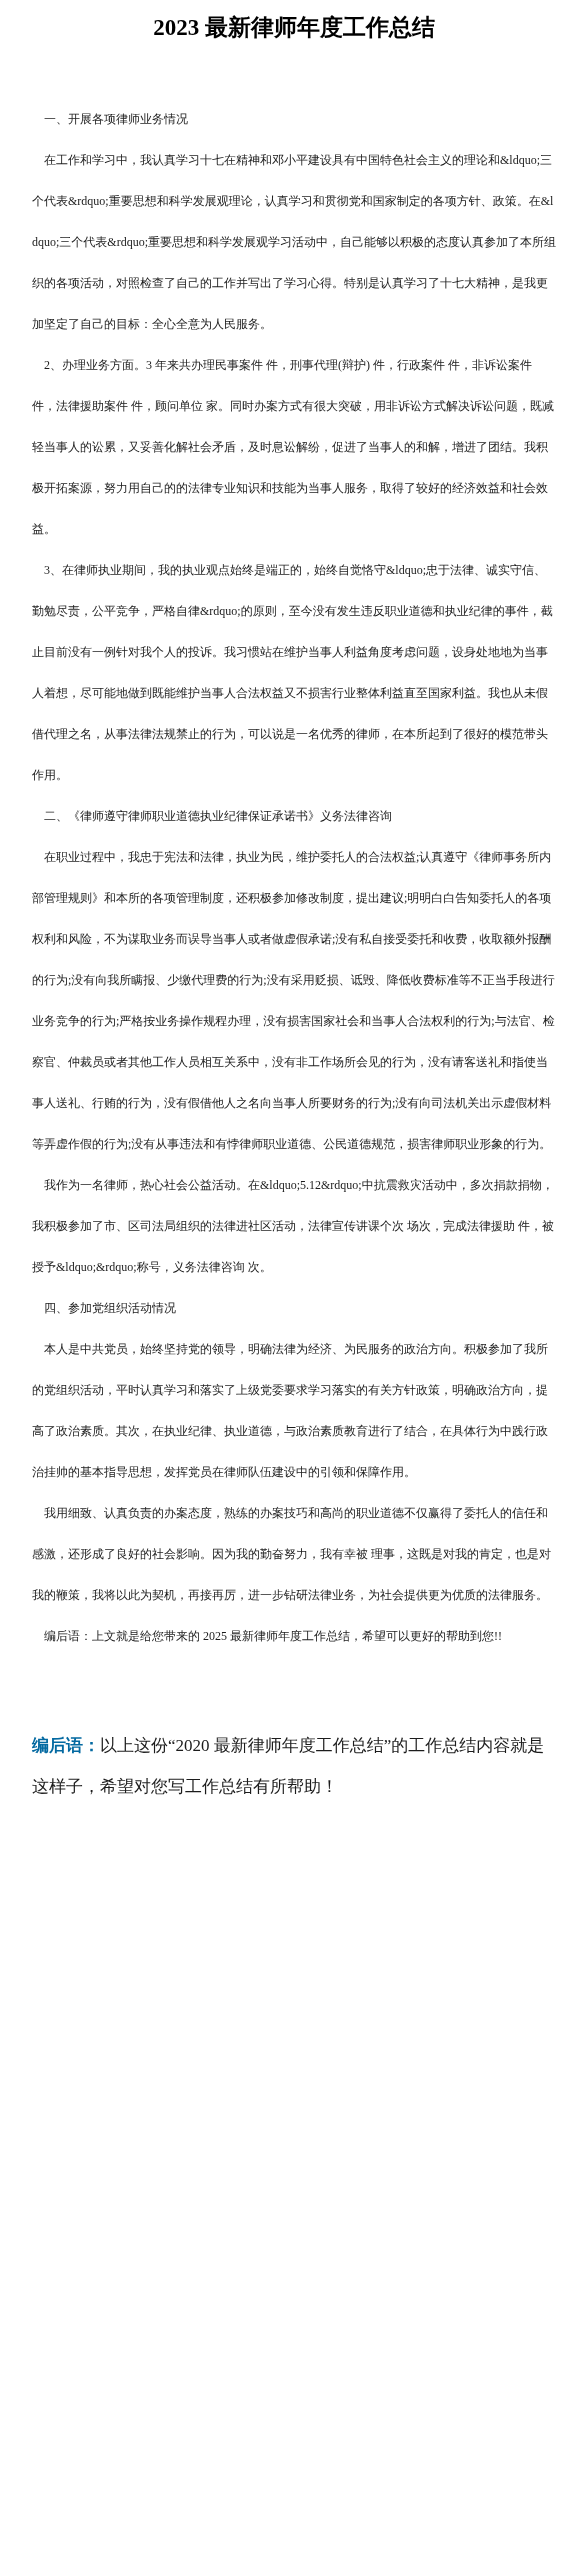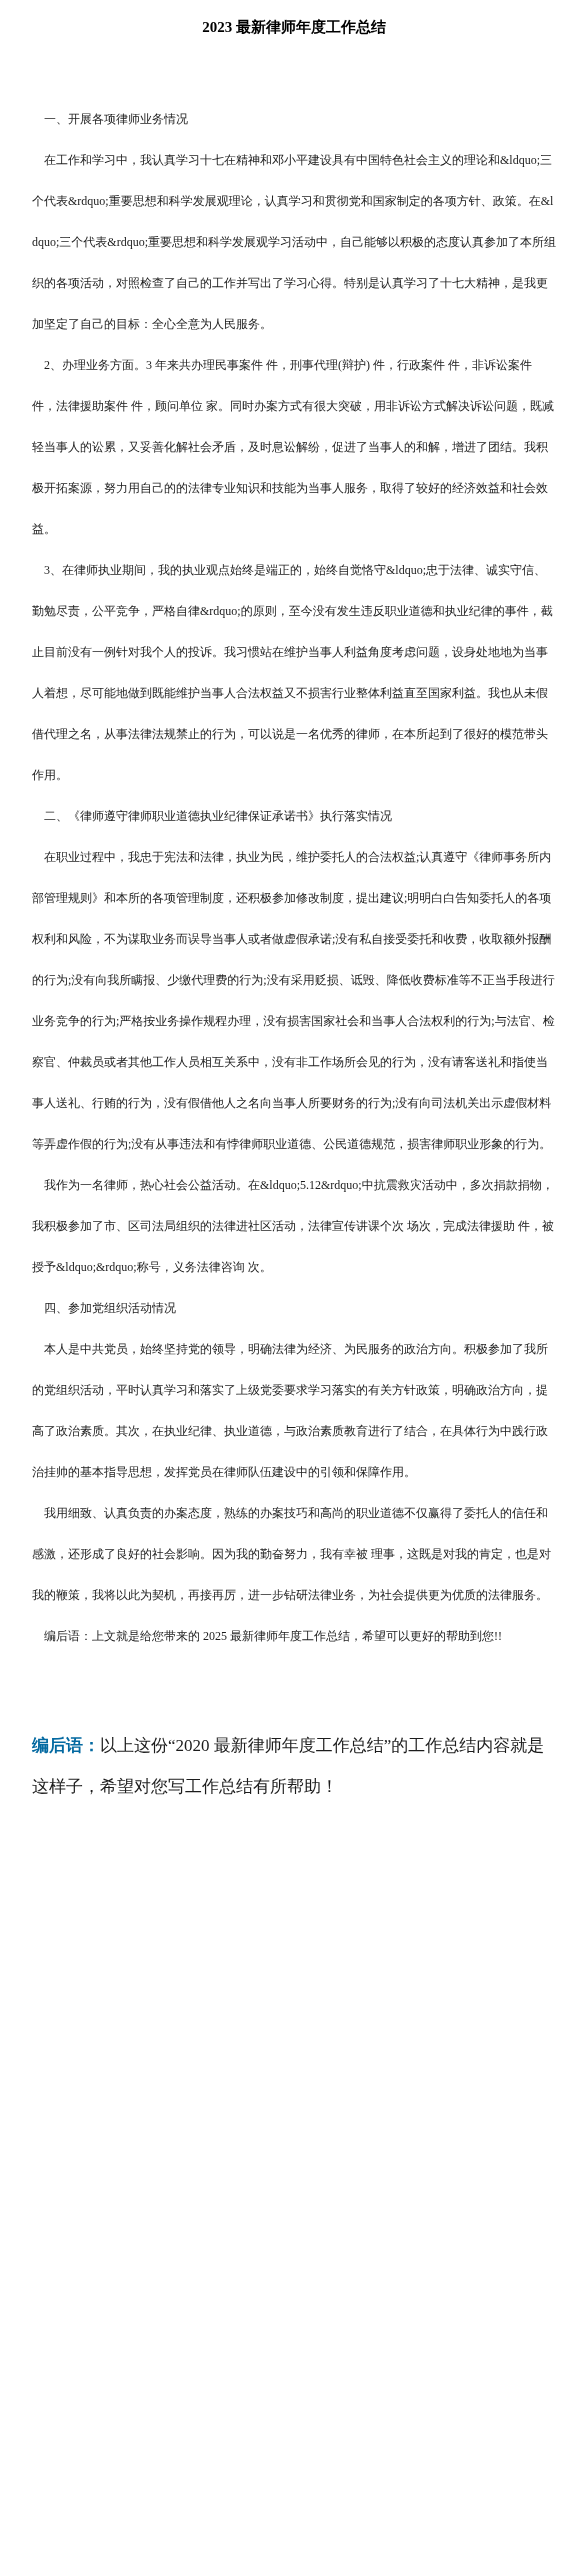--- a/index.html
+++ b/index.html
@@ -10,21 +10,21 @@
   .page {
     width: 585px;
     min-height: 2576px;
     box-sizing: border-box;
     background: #ffffff;
     padding: 13.6px 29px 58px 32px;
     font-family: "Liberation Serif", "DejaVu Serif", serif;
     color: #1c1c1c;
   }
   .doc-title {
-    font-size: 15px;
+    font-size: 23px;
     font-weight: bold;
     color: #000000;
     text-align: center;
     margin: 0 0 58px 0;
     line-height: 27px;
   }
   .block {
     font-size: 12px;
     line-height: 41px;
     text-indent: 1em;
@@ -51,21 +51,21 @@
 <body>
 
 <div class="page">
 
   <h1 class="doc-title">2023 最新律师年度工作总结</h1>
 
   <p class="block heading">一、开展各项律师业务情况</p>
   <p class="block">在工作和学习中，我认真学习十七在精神和邓小平建设具有中国特色社会主义的理论和&amp;ldquo;三个代表&amp;rdquo;重要思想和科学发展观理论，认真学习和贯彻党和国家制定的各项方针、政策。在&amp;ldquo;三个代表&amp;rdquo;重要思想和科学发展观学习活动中，自己能够以积极的态度认真参加了本所组织的各项活动，对照检查了自己的工作并写出了学习心得。特别是认真学习了十七大精神，是我更加坚定了自己的目标：全心全意为人民服务。</p>
   <p class="block">2、办理业务方面。3 年来共办理民事案件 件，刑事代理(辩护) 件，行政案件 件，非诉讼案件 件，法律援助案件 件，顾问单位 家。同时办案方式有很大突破，用非诉讼方式解决诉讼问题，既减轻当事人的讼累，又妥善化解社会矛盾，及时息讼解纷，促进了当事人的和解，增进了团结。我积极开拓案源，努力用自己的的法律专业知识和技能为当事人服务，取得了较好的经济效益和社会效益。</p>
   <p class="block">3、在律师执业期间，我的执业观点始终是端正的，始终自觉恪守&amp;ldquo;忠于法律、诚实守信、勤勉尽责，公平竞争，严格自律&amp;rdquo;的原则，至今没有发生违反职业道德和执业纪律的事件，截止目前没有一例针对我个人的投诉。我习惯站在维护当事人利益角度考虑问题，设身处地地为当事人着想，尽可能地做到既能维护当事人合法权益又不损害行业整体利益直至国家利益。我也从未假借代理之名，从事法律法规禁止的行为，可以说是一名优秀的律师，在本所起到了很好的模范带头作用。</p>
-  <p class="block heading">二、《律师遵守律师职业道德执业纪律保证承诺书》执行落实情况</p>
+  <p class="block heading">二、《律师遵守律师职业道德执业纪律保证承诺书》义务法律咨询</p>
   <p class="block">在职业过程中，我忠于宪法和法律，执业为民，维护委托人的合法权益;认真遵守《律师事务所内部管理规则》和本所的各项管理制度，还积极参加修改制度，提出建议;明明白白告知委托人的各项权利和风险，不为谋取业务而误导当事人或者做虚假承诺;没有私自接受委托和收费，收取额外报酬的行为;没有向我所瞒报、少缴代理费的行为;没有采用贬损、诋毁、降低收费标准等不正当手段进行业务竞争的行为;严格按业务操作规程办理，没有损害国家社会和当事人合法权利的行为;与法官、检察官、仲裁员或者其他工作人员相互关系中，没有非工作场所会见的行为，没有请客送礼和指使当事人送礼、行贿的行为，没有假借他人之名向当事人所要财务的行为;没有向司法机关出示虚假材料等弄虚作假的行为;没有从事违法和有悖律师职业道德、公民道德规范，损害律师职业形象的行为。</p>
   <p class="block">我作为一名律师，热心社会公益活动。在&amp;ldquo;5.12&amp;rdquo;中抗震救灾活动中，多次捐款捐物，我积极参加了市、区司法局组织的法律进社区活动，法律宣传讲课个次 场次，完成法律援助 件，被授予&amp;ldquo;&amp;rdquo;称号，义务法律咨询 次。</p>
   <p class="block heading">四、参加党组织活动情况</p>
   <p class="block">本人是中共党员，始终坚持党的领导，明确法律为经济、为民服务的政治方向。积极参加了我所的党组织活动，平时认真学习和落实了上级党委要求学习落实的有关方针政策，明确政治方向，提高了政治素质。其次，在执业纪律、执业道德，与政治素质教育进行了结合，在具体行为中践行政治挂帅的基本指导思想，发挥党员在律师队伍建设中的引领和保障作用。</p>
   <p class="block">我用细致、认真负责的办案态度，熟练的办案技巧和高尚的职业道德不仅赢得了委托人的信任和感激，还形成了良好的社会影响。因为我的勤奋努力，我有幸被 理事，这既是对我的肯定，也是对我的鞭策，我将以此为契机，再接再厉，进一步钻研法律业务，为社会提供更为优质的法律服务。</p>
   <p class="block">编后语：上文就是给您带来的 2025 最新律师年度工作总结，希望可以更好的帮助到您!!</p>
 
   <p class="doc-footer"><span class="footer-label">编后语：</span><span>以上这份“2020 最新律师年度工作总结”的工作总结内容就是这样子，希望对您写工作总结有所帮助！</span></p>
 
 </div>

